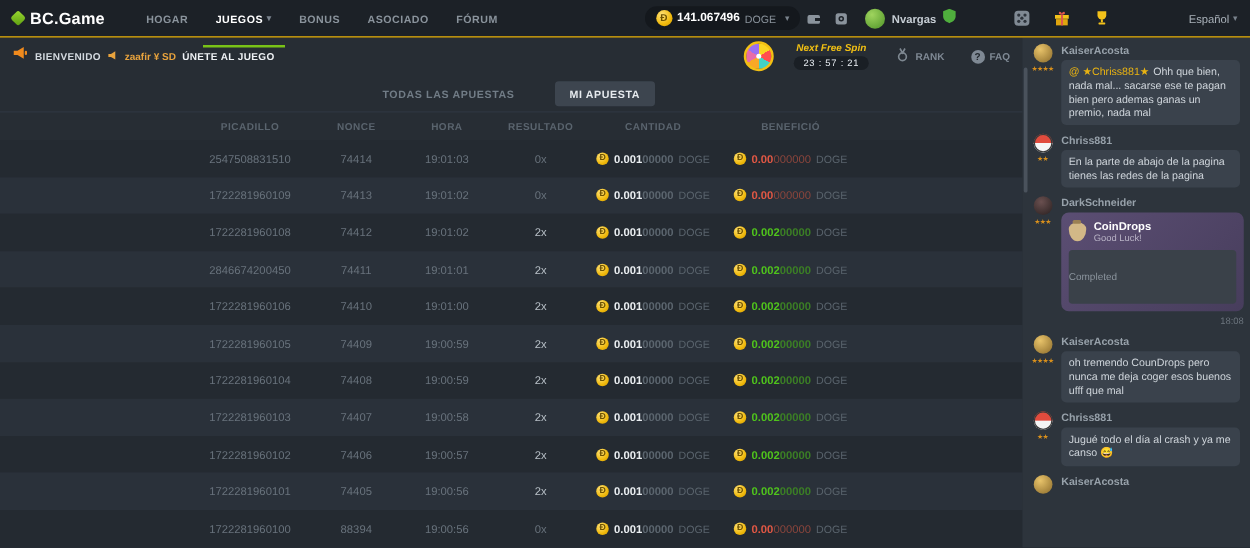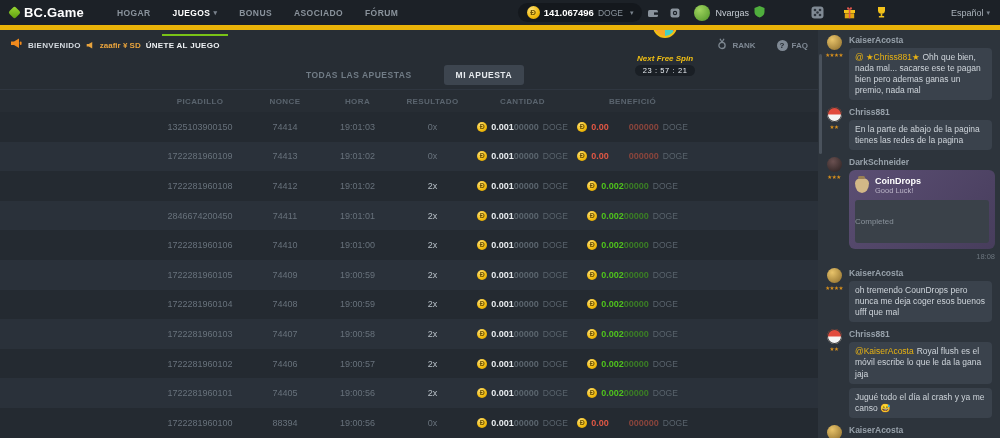--- a/index.html
+++ b/index.html
@@ -10,21 +10,21 @@
     background:#272d34;
     font-family:"Liberation Sans", sans-serif;
     color:#c6cdd4;
     -webkit-font-smoothing:antialiased;
   }
   .caret { color:#7a838d; font-size:7px; margin-left:3px; }
 
   
   .navbar {
     position:absolute; left:0; top:0; width:1000px; height:30px;
-    background:#1c2127; border-bottom:5px solid #eab308;
+    background:#1c2127; border-bottom:1px solid #eab308;
     display:flex; align-items:center; z-index:10;
   }
   .logo { display:flex; align-items:center; gap:5px; margin-left:10px; cursor:pointer; }
   .logo-mark { width:9px; height:9px; background:linear-gradient(135deg,#9ad832,#5d9e10); transform:rotate(45deg); border-radius:2px; }
   .logo-text { font-size:13px; font-weight:bold; color:#ffffff; letter-spacing:.2px; }
   .nav-items { display:flex; align-items:center; height:30px; margin-left:22px; }
   .nav-item {
     height:47px; display:flex; align-items:center; padding:0 11px;
     font-size:8.5px; font-weight:bold; letter-spacing:.4px; color:#8a939c; cursor:pointer; text-decoration:none;
   }
@@ -38,33 +38,33 @@
     display:inline-block; width:13px; height:13px; border-radius:50%;
     background:radial-gradient(circle at 35% 30%, #ffe27a, #f0b90b 60%, #cf9a05);
     color:#6e5200; font-size:8px; font-weight:bold; line-height:13px; text-align:center;
   }
   .coin.s { width:10px; height:10px; line-height:10px; font-size:7px; margin-right:4px; flex-shrink:0; }
   .balance-amt { font-size:9.5px; font-weight:bold; color:#ffffff; }
   .balance-cur { font-size:8.5px; color:#8a939c; }
   .icon-btn { display:flex; align-items:center; justify-content:center; width:22px; height:22px; cursor:pointer; }
   .user-menu { display:flex; align-items:center; gap:5px; margin-left:8px; cursor:pointer; }
   .avatar-nav { width:16px; height:16px; border-radius:50%; background:radial-gradient(circle at 35% 30%, #9fd45e, #4f9428); }
-  .user-name { font-size:9px; font-weight:normal; color:#c6cdd4; }
+  .user-name { font-size:9px; font-weight:bold; color:#c6cdd4; }
   .chat-tools { display:flex; align-items:center; gap:10px; margin-left:42px; }
   .lang { display:flex; align-items:center; margin-left:58px; cursor:pointer; }
   .lang-label { font-size:9px; color:#aab2ba; }
 
   
   .main { position:absolute; left:0; top:30px; width:818px; height:408px; }
 
   .announce { height:30px; display:flex; align-items:center; padding:0 10px; gap:5px; }
   .ann-welcome { font-size:8px; font-weight:bold; color:#d4dae0; letter-spacing:.3px; }
   .ann-user { font-size:8px; font-weight:bold; color:#e8a33d; }
   .ann-action { font-size:8px; font-weight:bold; color:#eef1f4; letter-spacing:.3px; cursor:pointer; }
-  .spin-group { display:flex; align-items:center; gap:16px; margin-left:auto; cursor:pointer;flex-direction:column; }
+  .spin-group { display:flex; align-items:center; gap:16px; margin-left:auto; cursor:pointer; }
   .wheel {
     width:24px; height:24px; border-radius:50%; border:2px solid #f2c013; position:relative; flex-shrink:0;
     background:conic-gradient(#f9d423 0 60deg,#ff4e50 60deg 120deg,#44d1c4 120deg 180deg,#f9a826 180deg 240deg,#e96ca8 240deg 300deg,#9b6ff2 300deg 360deg);
   }
   .wheel::after { content:""; position:absolute; left:8px; top:8px; width:4px; height:4px; border-radius:50%; background:#fff; }
   .spin-col { display:flex; flex-direction:column; align-items:center; gap:2px; }
   .spin-label { font-size:8px; font-style:italic; font-weight:bold; color:#f2c013; white-space:nowrap; }
   .spin-timer { font-size:7.5px; color:#e8edf2; background:#1a1f25; border-radius:7px; padding:1px 8px; letter-spacing:.6px; white-space:nowrap; }
   .quick { display:flex; align-items:center; gap:4px; margin-left:16px; font-size:8px; font-weight:bold; color:#7f8994; cursor:pointer; }
   .qmark { width:11px; height:11px; border-radius:50%; background:#7f8994; color:#22282e; font-size:8px; font-weight:bold; line-height:11px; text-align:center; }
@@ -84,21 +84,21 @@
   .trow.odd  { background:#2a313a; }
   .trow .cell { display:flex; align-items:center; justify-content:center; color:#68727c; }
   .trow.win .result { color:#b9c1c8; }
   .trow.loss .result { color:#68727c; }
   .amt-sig { color:#e9edf0; font-weight:bold; }
   .amt-rest { color:#5b656e; font-weight:bold; }
   .cur-sm { color:#59636c; margin-left:4px; font-size:8.5px; }
   .win .pr-sig { color:#4fc31c; font-weight:bold; }
   .win .pr-rest { color:#3b7e25; font-weight:bold; }
   .loss .pr-sig { color:#e05744; font-weight:bold; }
-  .loss .pr-rest { color:#8a453c; font-weight:bold;padding-left:20px; }
+  .loss .pr-rest { color:#8a453c; font-weight:normal; }
 
   
   .chat {
     position:absolute; left:818px; top:30px; width:182px; height:408px;
     background:#2d343c; overflow:hidden;
   }
   .chat-scroll-thumb { position:absolute; left:1px; top:24px; width:3px; height:100px; background:#4a525c; border-radius:2px; }
   .msg { display:flex; gap:5px; padding:5px 8px 2px 6px; }
   .msg-left { display:flex; flex-direction:column; align-items:center; width:20px; flex-shrink:0; }
   .c-avatar { width:15px; height:15px; border-radius:50%; cursor:pointer; }
@@ -256,21 +256,21 @@
     <div class="cell">HORA</div>
     <div class="cell">RESULTADO</div>
     <div class="cell">CANTIDAD</div>
     <div class="cell">BENEFICIÓ</div>
   </div>
 
   <div class="tbody">
       <div class="trow even loss">
     <div class="cell"></div>
     <div class="cell">
-          <span>1325103900150</span>
+          <span>2547508831510</span>
         </div>
     <div class="cell">
           <span>74414</span>
         </div>
     <div class="cell">
           <span>19:01:03</span>
         </div>
     <div class="cell result">
           <span>0x</span>
         </div>
@@ -624,23 +624,20 @@
   </div>
 
   <div class="msg">
     <div class="msg-left">
       <span class="c-avatar av-ch"></span>
       <span class="stars">★★</span>
     </div>
     <div class="msg-body">
       <div class="c-user">Chriss881</div>
       <div class="bubble">
-        <span class="mention">@KaiserAcosta</span><span>Royal flush es el móvil escribe lo que le da la gana jaja</span>
-      </div>
-      <div class="bubble">
         <span>Jugué todo el día al crash y ya me canso 😅</span>
       </div>
     </div>
   </div>
 
   <div class="msg">
     <div class="msg-left">
       <span class="c-avatar av-ka"></span>
 
     </div>

